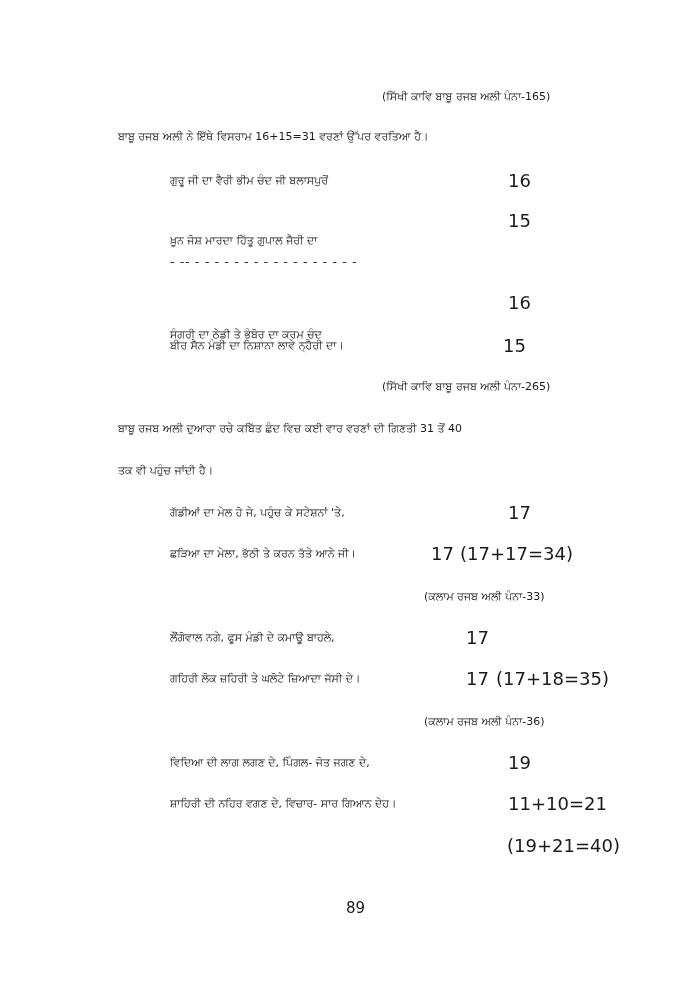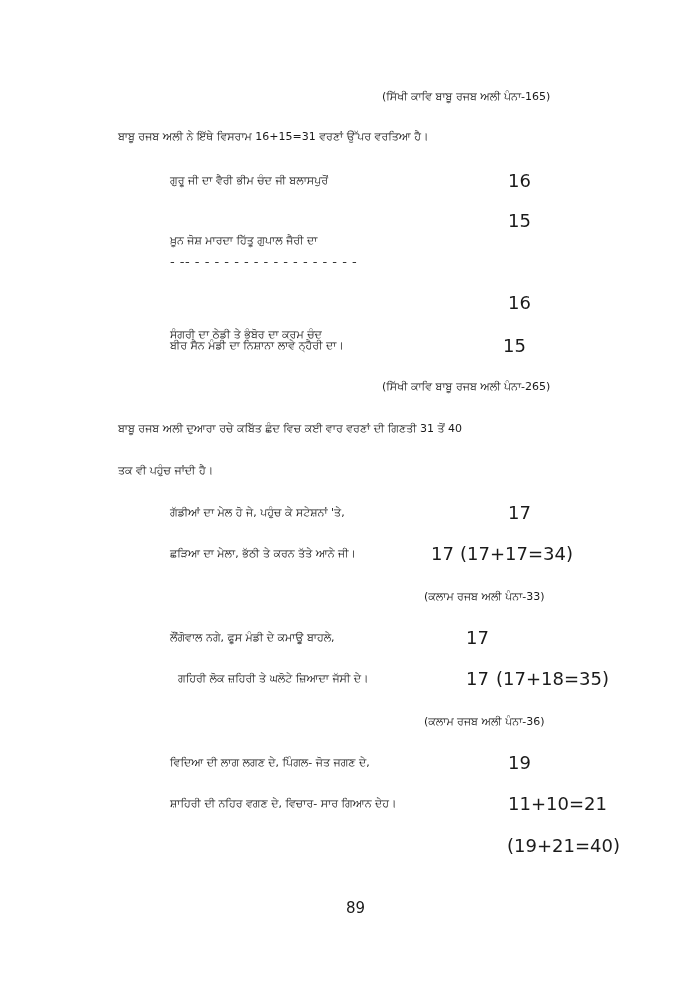--- a/index.html
+++ b/index.html
@@ -49,21 +49,21 @@
 
   <div class="line" style="left:170px; top:544px;">ਛੜਿਆ ਦਾ ਮੇਲਾ, ਭੱਠੀ ਤੇ ਕਰਨ ਤੱਤੇ ਆਨੇ ਜੀ।</div>
   <div class="num" style="left:431px; top:544px;">17</div>
   <div class="num" style="left:460px; top:544px;">(17+17=34)</div>
 
   <div class="line" style="left:424px; top:587px;">(ਕਲਾਮ ਰਜਬ ਅਲੀ ਪੰਨਾ-33)</div>
 
   <div class="line" style="left:170px; top:628px;">ਲੌਂਗੋਵਾਲ ਨਗੇ, ਫੂਸ ਮੰਡੀ ਦੇ ਕਮਾਊ ਬਾਹਲੇ,</div>
   <div class="num" style="left:466px; top:628px;">17</div>
 
-  <div class="line" style="left:178px; top:669px;">ਗਹਿਰੀ ਲੋਕ ਜ਼ਹਿਰੀ ਤੇ ਘਲੋਟੇ ਜ਼ਿਆਦਾ ਜੱਸੀ ਦੇ।</div>
+  <div class="line" style="left:170px; top:669px;">ਗਹਿਰੀ ਲੋਕ ਜ਼ਹਿਰੀ ਤੇ ਘਲੋਟੇ ਜ਼ਿਆਦਾ ਜੱਸੀ ਦੇ।</div>
   <div class="num" style="left:466px; top:669px;">17</div>
   <div class="num" style="left:496px; top:669px;">(17+18=35)</div>
 
   <div class="line" style="left:424px; top:712px;">(ਕਲਾਮ ਰਜਬ ਅਲੀ ਪੰਨਾ-36)</div>
 
   <div class="line" style="left:170px; top:753px;">ਵਿਦਿਆ ਦੀ ਲਾਗ ਲਗਣ ਦੇ,  ਪਿੰਗਲ- ਜੋਤ ਜਗਣ ਦੇ,</div>
   <div class="num" style="left:508px; top:753px;">19</div>
 
   <div class="line" style="left:170px; top:794px;">ਸ਼ਾਹਿਰੀ ਦੀ ਨਹਿਰ ਵਗਣ ਦੇ, ਵਿਚਾਰ- ਸਾਰ ਗਿਆਨ ਦੇਹ।</div>
   <div class="num" style="left:508px; top:794px;">11+10=21</div>

